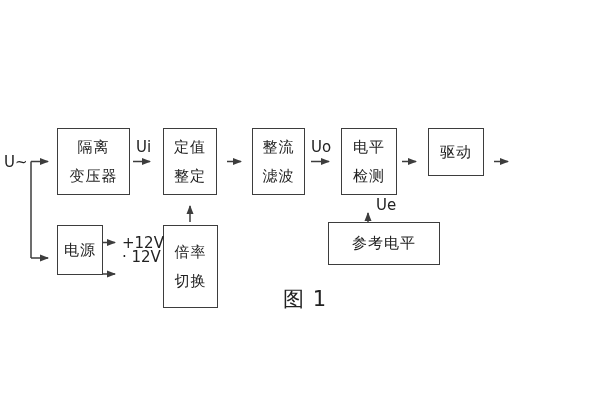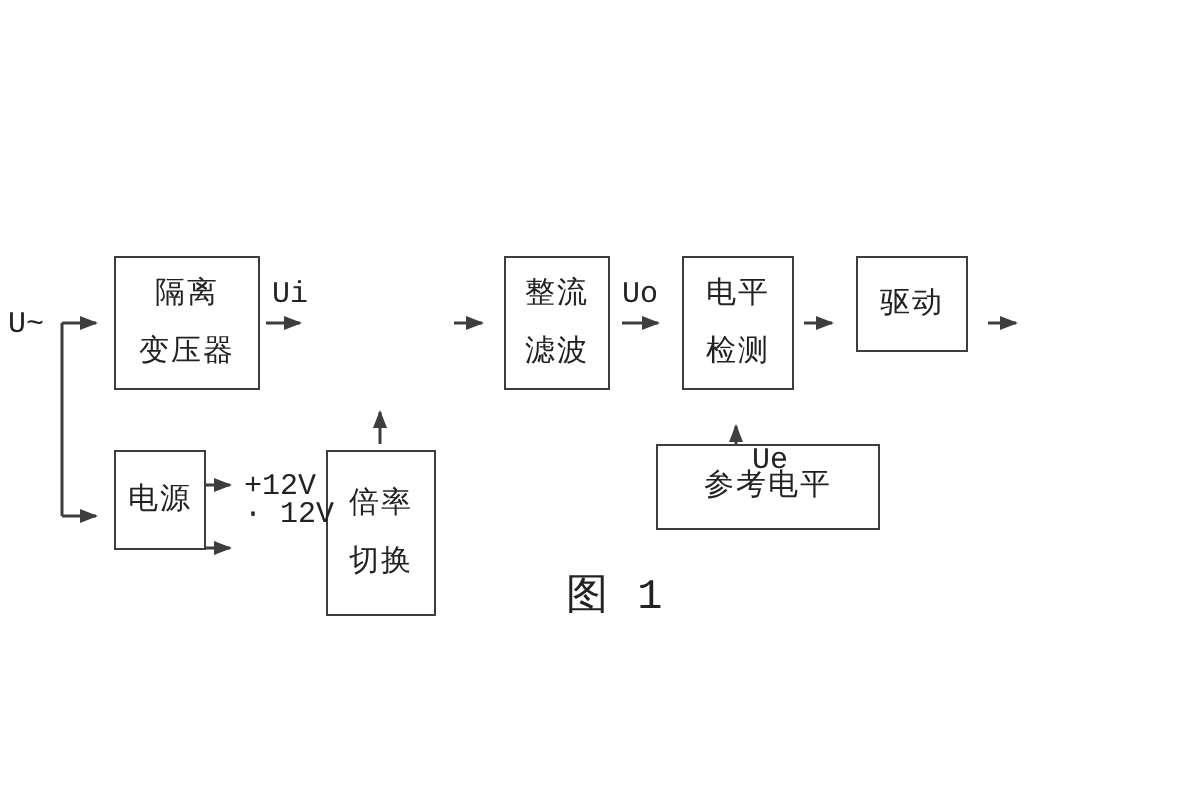--- a/index.html
+++ b/index.html
@@ -7,21 +7,20 @@
     width: 600px; height: 400px;
     background: var(--bg, #ffffff);
     font-family: "DejaVu Sans", "Liberation Sans", sans-serif;
     color: var(--text, #222222);
   }
   .canvas {
     position: relative;
     width: 600px; height: 400px;
     background: var(--bg, #ffffff);
     overflow: hidden;
-    font-family: Liberation Mono, monospace;
   }
   .wires {
     position: absolute; left: 0; top: 0;
     width: 600px; height: 400px;
     color: var(--line, #3d3d3d);
   }
   .wires .wire { stroke: var(--line, #3d3d3d); stroke-width: 1.5; fill: none; }
   .wires .head { fill: var(--line, #3d3d3d); stroke: none; }
   .block {
     position: absolute;
@@ -80,20 +79,24 @@
     <path class="wire" d="M190,222 V206" marker-end="url(#ah)"></path>
 
     <path class="wire" d="M368,228 V213" marker-end="url(#ah)"></path>
   </svg>
 
   <div class="block" style="left:57px; top:128px; width:73px; height:67px">
     <span>隔离</span>
     <span>变压器</span>
   </div>
 
+  <div class="block" style="left:163px; top:128px; width:54px; height:67px">
+    <span>定值</span>
+    <span>整定</span>
+  </div>
 
   <div class="block" style="left:341px; top:128px; width:56px; height:67px">
     <span>电平</span>
     <span>检测</span>
   </div>
 
   <div class="block" style="left:252px; top:128px; width:53px; height:67px">
     <span>整流</span>
     <span>滤波</span>
   </div>
@@ -112,19 +115,19 @@
     <span>切换</span>
   </div>
 
   <div class="block" style="left:328px; top:222px; width:112px; height:43px">
     <span>参考电平</span>
   </div>
 
   <span class="lbl" style="left:4px; top:155px">U~</span>
   <span class="lbl" style="left:136px; top:140px">Ui</span>
   <span class="lbl" style="left:311px; top:140px">Uo</span>
-  <span class="lbl" style="left:376px; top:223px">Ue</span>
+  <span class="lbl" style="left:376px; top:198px">Ue</span>
   <span class="lbl" style="left:122px; top:236px">+12V</span>
   <span class="lbl" style="left:122px; top:250px">· 12V</span>
 
   <span class="caption" style="left:283px; top:289px">图 1</span>
 
 </div>
 
 </body></html>

